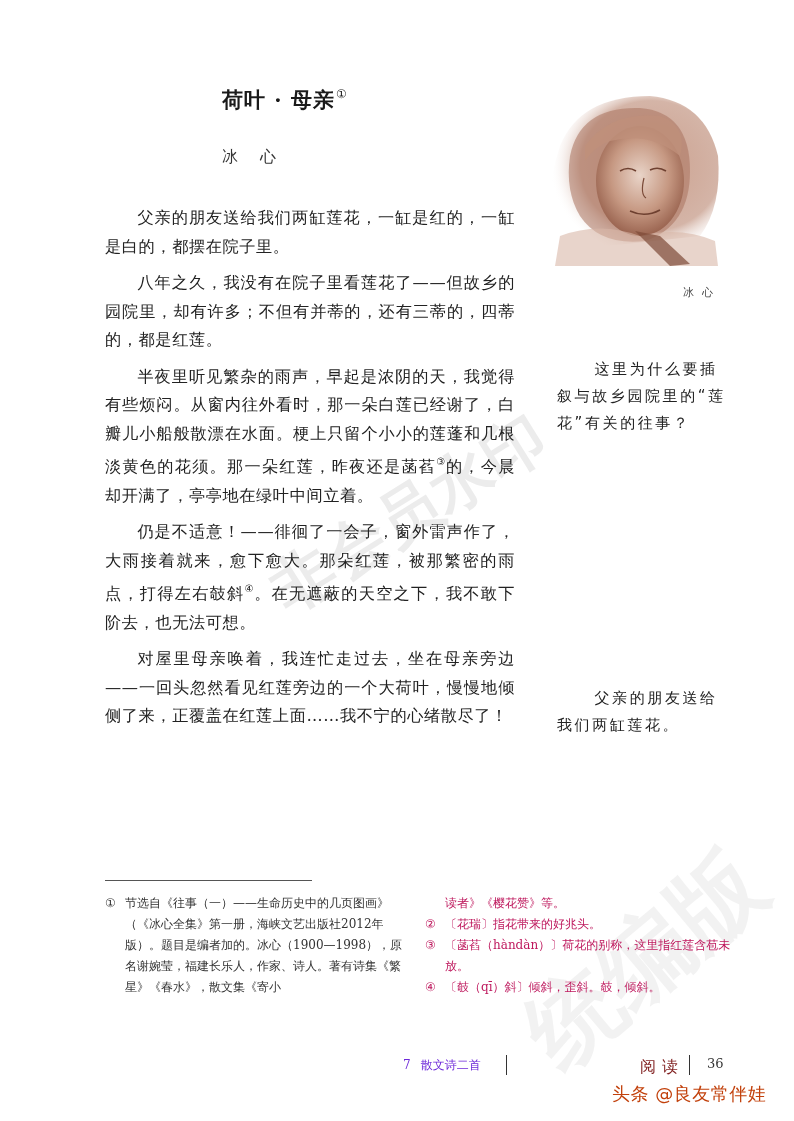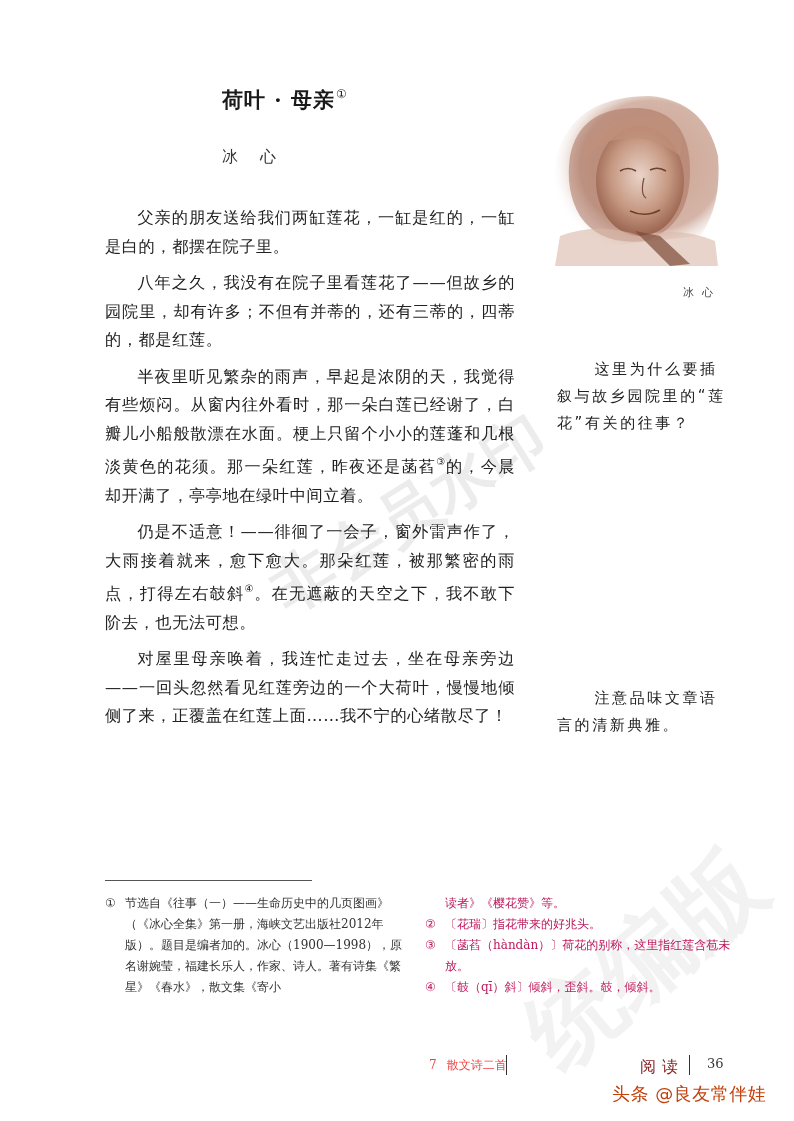--- a/index.html
+++ b/index.html
@@ -47,21 +47,21 @@
   }
   .footnotes-right {
     position: absolute; left: 425px; top: 893px; width: 320px;
     font-size: 12px; line-height: 21px; color: #be185d;
   }
   .fn { display: flex; }
   .fn .num { width: 20px; flex: none; }
   .fn .txt { flex: 1; }
   .fn-cont { padding-left: 20px; }
   .footer-left {
-    position: absolute; left: 429px; top: 1057px; font-size: 12px; color: #ef4444;
+    position: absolute; left: 403px; top: 1057px; font-size: 12px; color: #6d28d9;
   }
   .footer-left .chap-num { margin-right: 10px; }
   .footer-bar {
     position: absolute; width: 1px; height: 20px; background: #333;
   }
   .bar1 { left: 506px; top: 1055px; }
   .bar2 { left: 689px; top: 1055px; }
   .footer-section {
     position: absolute; left: 640px; top: 1057px; font-size: 16px; color: #7f1d1d; letter-spacing: 6px;
   }
@@ -136,21 +136,21 @@
   </p>
   <p>
     <span>对屋里母亲唤着，我连忙走过去，坐在母亲旁边——一回头忽然看见红莲旁边的一个大荷叶，慢慢地倾侧了来，正覆盖在红莲上面……我不宁的心绪散尽了！</span>
   </p>
 </div>
 
 <div class="margin-note note1">
   <p>这里为什么要插叙与故乡园院里的“莲花”有关的往事？</p>
 </div>
 <div class="margin-note note2">
-  <p>注意品味文章语言的清新典雅。</p>
+  <p>父亲的朋友送给我们两缸莲花。</p>
 </div>
 
 <div class="footnote-rule"></div>
 
 <div class="footnotes-left">
   <div class="fn">
     <span class="num">①</span>
     <span class="txt">节选自《往事（一）——生命历史中的几页图画》（《冰心全集》第一册，海峡文艺出版社2012年版）。题目是编者加的。冰心（1900—1998），原名谢婉莹，福建长乐人，作家、诗人。著有诗集《繁星》《春水》，散文集《寄小</span>
   </div>
 </div>

